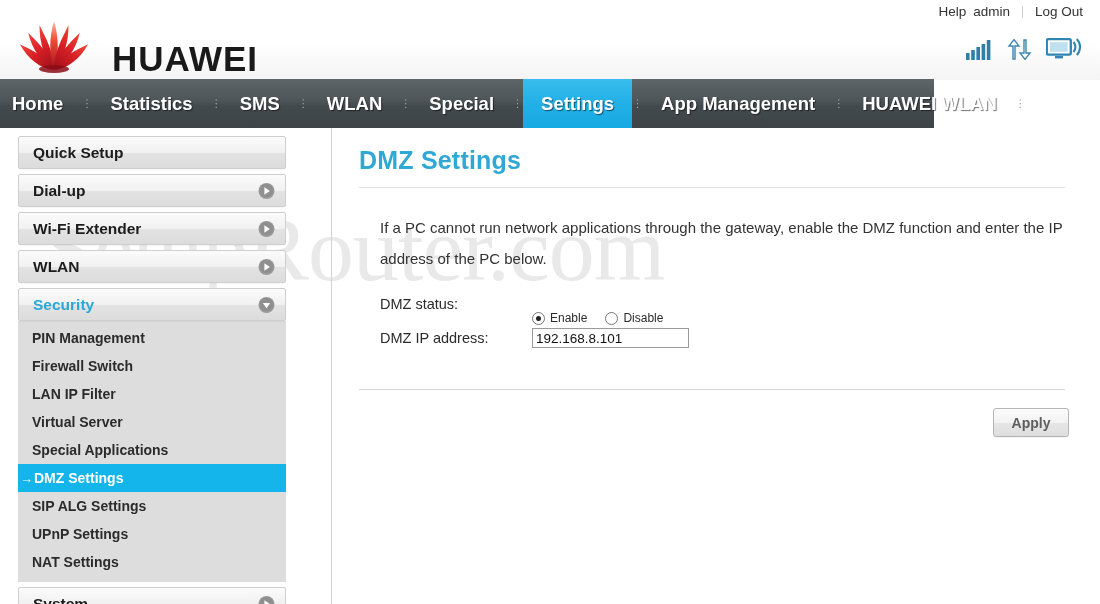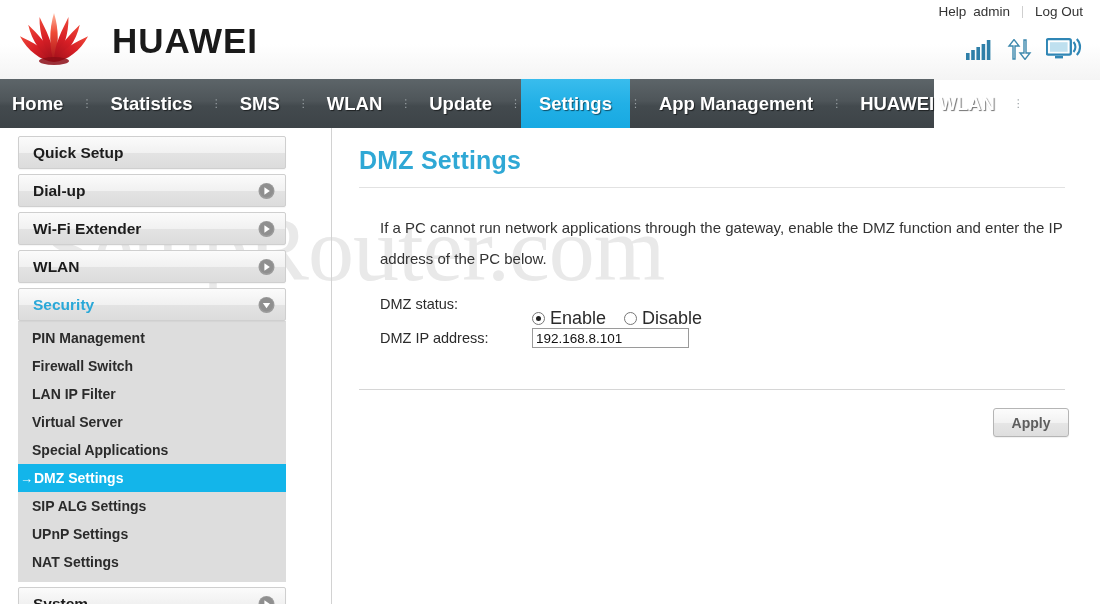--- a/index.html
+++ b/index.html
@@ -39,23 +39,23 @@
   
   .header {
     position: absolute;
     left: 0; top: 0;
     width: 1100px; height: 80px;
     background: linear-gradient(to bottom, #ffffff 0%, #ffffff 55%, #f4f4f4 100%);
     z-index: 3;
   }
   .brand {
     position: absolute;
-    left: 8px; top: 12px;
-    display: flex;
-    align-items: center;
+    left: 8px; top: 20px;
+    display: flex;
+    align-items: flex-end;
   }
   .logo-svg { display: block; }
   .brand-text {
     margin-left: 12px;
     font-size: 35px;
     font-weight: bold;
     letter-spacing: 1px;
     color: #1a1a1a;
     line-height: 1;
   }
@@ -243,21 +243,21 @@
     width: 152px;
     font-size: 14.5px;
     color: #2b2b2b;
   }
 
   .radio-group { display: flex; align-items: center; gap: 18px; }
   .radio-opt {
     display: flex;
     align-items: center;
     gap: 5px;
-    font-size: 18px;
+    font-size: 12px;
     color: #2b2b2b;
     cursor: pointer;
     margin-top: 28px;
   }
   .radio {
     width: 13px; height: 13px;
     border-radius: 50%;
     border: 1px solid #777;
     background: #fff;
     position: relative;
@@ -409,21 +409,21 @@
         <span>⋮</span>
       </div>
     <div class="nav-item">SMS</div>
     <div class="nav-dot">
         <span>⋮</span>
       </div>
     <div class="nav-item">WLAN</div>
     <div class="nav-dot">
         <span>⋮</span>
       </div>
-    <div class="nav-item">Update</div>
+    <div class="nav-item">Special</div>
     <div class="nav-dot">
         <span>⋮</span>
       </div>
     <div class="nav-item active">Settings</div>
     <div class="nav-dot">
         <span>⋮</span>
       </div>
     <div class="nav-item">App Management</div>
     <div class="nav-dot">
         <span>⋮</span>

